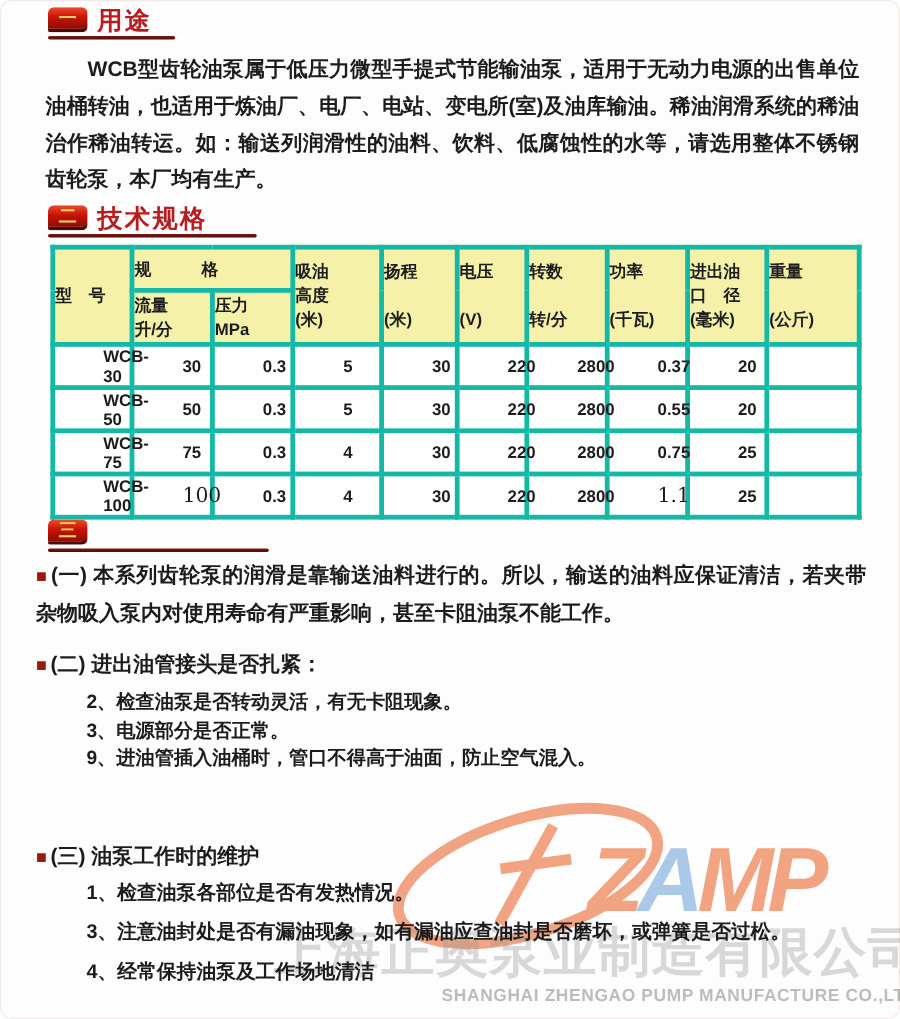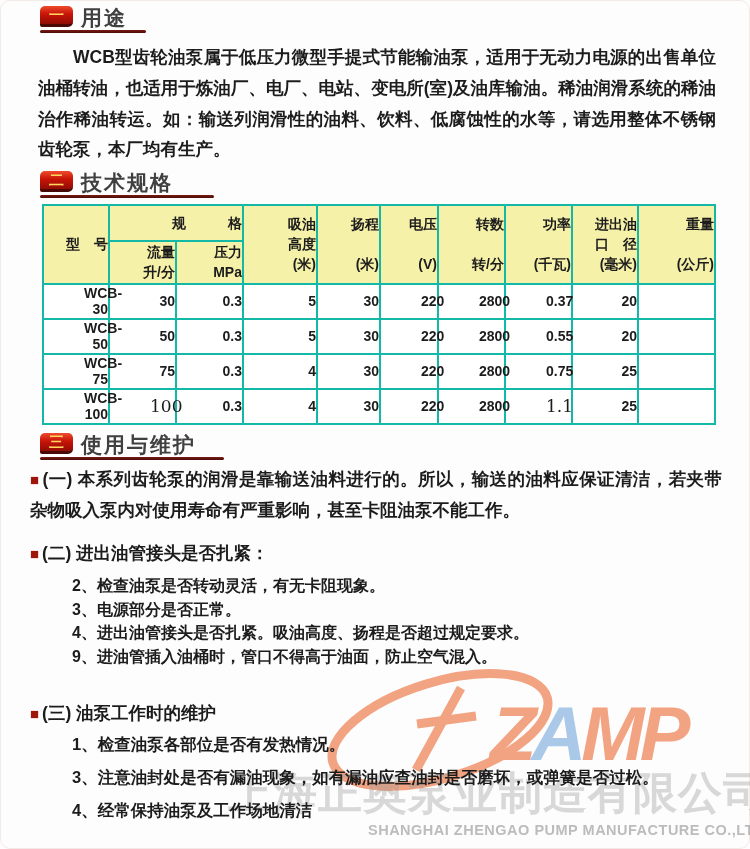--- a/index.html
+++ b/index.html
@@ -14,21 +14,21 @@
   
   .sec-head { position:absolute; left:40px; display:flex; align-items:flex-start; z-index:2; }
   .sec-badge {
     width:33px; height:21px; border-radius:5px 5px 5px 2px;
     background:linear-gradient(180deg,#ef4b2d 0%,#c81408 45%,#8f0c05 100%);
     border-bottom:3px solid #4a0806;
     color:#ffd75e; font-weight:bold; font-size:15px;
     display:flex; align-items:center; justify-content:center;
     margin-right:8px; flex:0 0 auto;
   }
-  .sec-title { font-size:21px; font-weight:bold; color:#404040; letter-spacing:2px; line-height:24px; }
+  .sec-title { font-size:21px; font-weight:bold; color:#b91c1c; letter-spacing:2px; line-height:24px; }
   .sec-underline { position:absolute; left:0; top:24px; height:3px;
     background:linear-gradient(180deg,#7a1a14,#4d0c08); border-radius:2px; }
   .uw1 { width:106px; } .uw2 { width:174px; } .uw3 { width:184px; }
 
   
   .para { position:absolute; font-weight:bold; text-align:justify; z-index:2; }
   #intro { top:42px; left:38px; width:678px; font-size:17.5px; line-height:30.8px; text-indent:2em; }
   .mpara { left:30px; width:692px; font-size:17.5px; line-height:31px; }
   #para-one { top:464px; }
   #para-two { top:538px; }
@@ -38,21 +38,21 @@
   
   .nlist { position:absolute; left:72px; z-index:2; font-weight:bold; }
   #prep-list { top:574px; font-size:16px; }
   #prep-list .li { line-height:23.5px; }
   #work-list { top:736px; font-size:16.5px; }
   #work-list .li { line-height:17px; margin-bottom:16px; }
 
   
   table { position:absolute; top:204px; left:42px; width:672px;
     border-collapse:collapse; z-index:2; table-layout:fixed; }
-  th,td { border:2px solid #14b8a6; text-align:right; vertical-align:middle; }
+  th,td { border:4px solid #14b8a6; text-align:left; vertical-align:middle; }
   th { background:#f6f1a8; font-size:14px; font-weight:bold; line-height:1.45; }
   thead tr:first-child th { height:36px; }
   thead tr:last-child th { height:42px; }
   tbody td { background:#fff; height:35px; font-size:14px; font-weight:bold;padding-left:40px; }
   tbody td.model { font-size:14px; }
   .pre { white-space:pre-line; }
   td.serif { font-family:"DejaVu Serif","Liberation Serif",serif; font-weight:400; font-size:17px; }
 
   
   .wm { position:absolute; z-index:1; pointer-events:none; }
@@ -186,31 +186,29 @@
         <td class="serif">1.1</td>
         <td>25</td>
         <td></td>
       </tr>
     </tbody>
 </table>
 
 <div class="sec-head" style="top:433px;">
   <div class="sec-underline uw3"></div>
   <div class="sec-badge">三</div>
-  <div class="sec-title">使用与维护</div>
 </div>
 
 <div id="para-one" class="para mpara"><span class="bullet">■</span><span>(一) 本系列齿轮泵的润滑是靠输送油料进行的。所以，输送的油料应保证清洁，若夹带杂物吸入泵内对使用寿命有严重影响，甚至卡阻油泵不能工作。</span></div>
 
 <div id="para-two" class="para mpara"><span class="bullet">■</span><span>(二) 进出油管接头是否扎紧：</span></div>
 
 <div id="prep-list" class="nlist">
     <div class="li">2、检查油泵是否转动灵活，有无卡阻现象。</div>
     <div class="li">3、电源部分是否正常。</div>
-    <div class="li">4、进出油管接头是否扎紧。吸油高度、扬程是否超过规定要求。</div>
     <div class="li">9、进油管插入油桶时，管口不得高于油面，防止空气混入。</div>
   </div>
 
 <div id="para-three" class="para mpara"><span class="bullet">■</span><span>(三) 油泵工作时的维护</span></div>
 
 <div id="work-list" class="nlist">
     <div class="li">1、检查油泵各部位是否有发热情况。</div>
     <div class="li">3、注意油封处是否有漏油现象，如有漏油应查油封是否磨坏，或弹簧是否过松。</div>
     <div class="li">4、经常保持油泵及工作场地清洁</div>
   </div>

